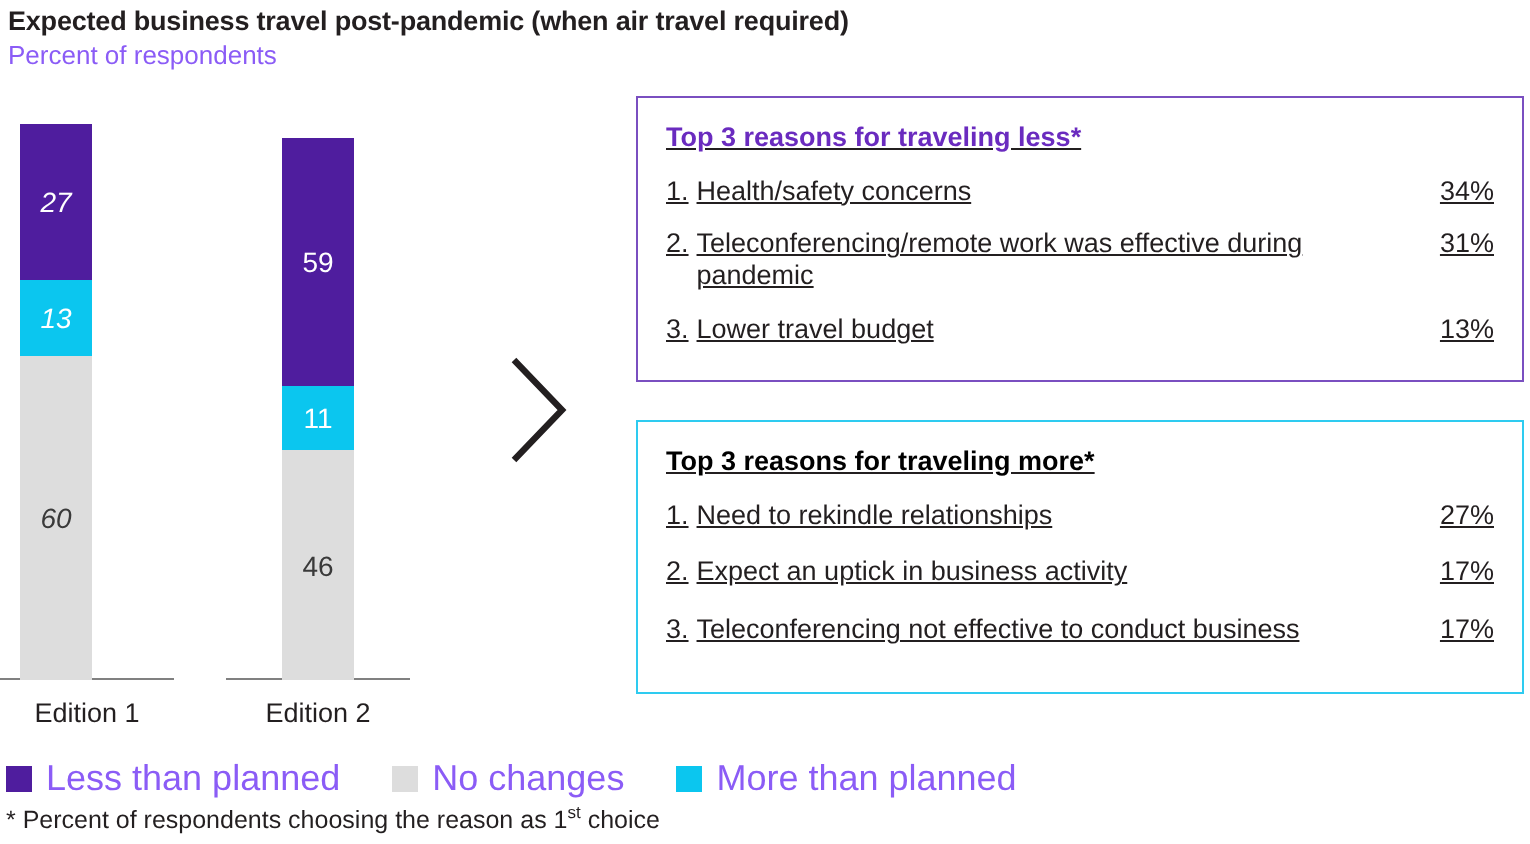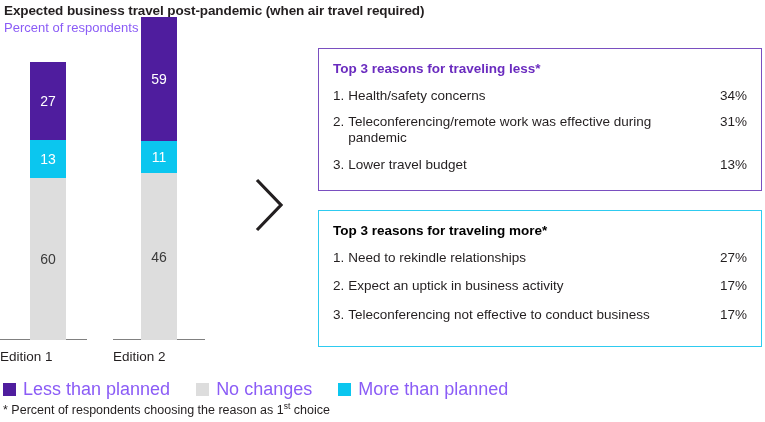--- a/index.html
+++ b/index.html
@@ -73,21 +73,21 @@
   .axis-line {
     position: absolute;
     height: 1px;
     background: #808080;
     bottom: 30px;
   }
   .axis-label {
     position: absolute;
     bottom: 6px;
     font-size: 13.5px;
-    text-align: left;
+    text-align: center;
     color: #231f20;
     white-space: nowrap;
   }
 
   
   #chevron-arrow {
     position: absolute;
     left: 250px;
     top: 176px;
     width: 40px;
@@ -95,20 +95,21 @@
   }
 
   
   .callout {
     position: absolute;
     left: 318px;
     width: 444px;
     box-sizing: border-box;
     border: 1px solid #7a4fc0;
     padding: 12px 14px 10px 14px;
+    text-decoration: underline;
   }
   #callout-less { top: 48px; border-color: #7a4fc0; height: 143px; }
   #callout-more { top: 210px; border-color: #2ecbf0; height: 137px; }
 
   .callout-title {
     font-size: 13.5px;
     font-weight: bold;
     margin-bottom: 11px;
     line-height: 1.15;
   }
@@ -181,42 +182,42 @@
 </style>
 </head>
 <body>
 
 <div id="chart-title">Expected business travel post-pandemic (when air travel required)</div>
 <div id="chart-subtitle">Percent of respondents</div>
 
 <div id="chart-area">
 
   <div class="axis-line" style="left:0px; width:87px;"></div>
-  <div class="bar-stack" style="left:30px;">
+  <div class="bar-stack" style="left:10px;font-style:italic;">
     <div class="bar-seg seg-less" style="height:78px;">
       <span>27</span>
     </div>
     <div class="bar-seg seg-more" style="height:38px;">
       <span>13</span>
     </div>
     <div class="bar-seg seg-none" style="height:162px;">
       <span>60</span>
     </div>
   </div>
   <div class="axis-label" style="left:0px; width:87px;">Edition 1</div>
 
   <div class="axis-line" style="left:113px; width:92px;"></div>
   <div class="bar-stack" style="left:141px;">
     <div class="bar-seg seg-less" style="height:124px;">
       <span>59</span>
     </div>
     <div class="bar-seg seg-more" style="height:32px;">
       <span>11</span>
     </div>
-    <div class="bar-seg seg-none" style="height:167px;">
+    <div class="bar-seg seg-none" style="height:115px;">
       <span>46</span>
     </div>
   </div>
   <div class="axis-label" style="left:113px; width:92px;">Edition 2</div>
 </div>
 
 <div id="chevron-arrow">
   <svg width="40" height="60" viewBox="0 0 40 60" aria-hidden="true">
     <polyline points="7,4 31,29 7,54" fill="none" stroke="#231f20" stroke-width="3.2" stroke-linecap="butt" stroke-linejoin="miter"></polyline>
   </svg>

